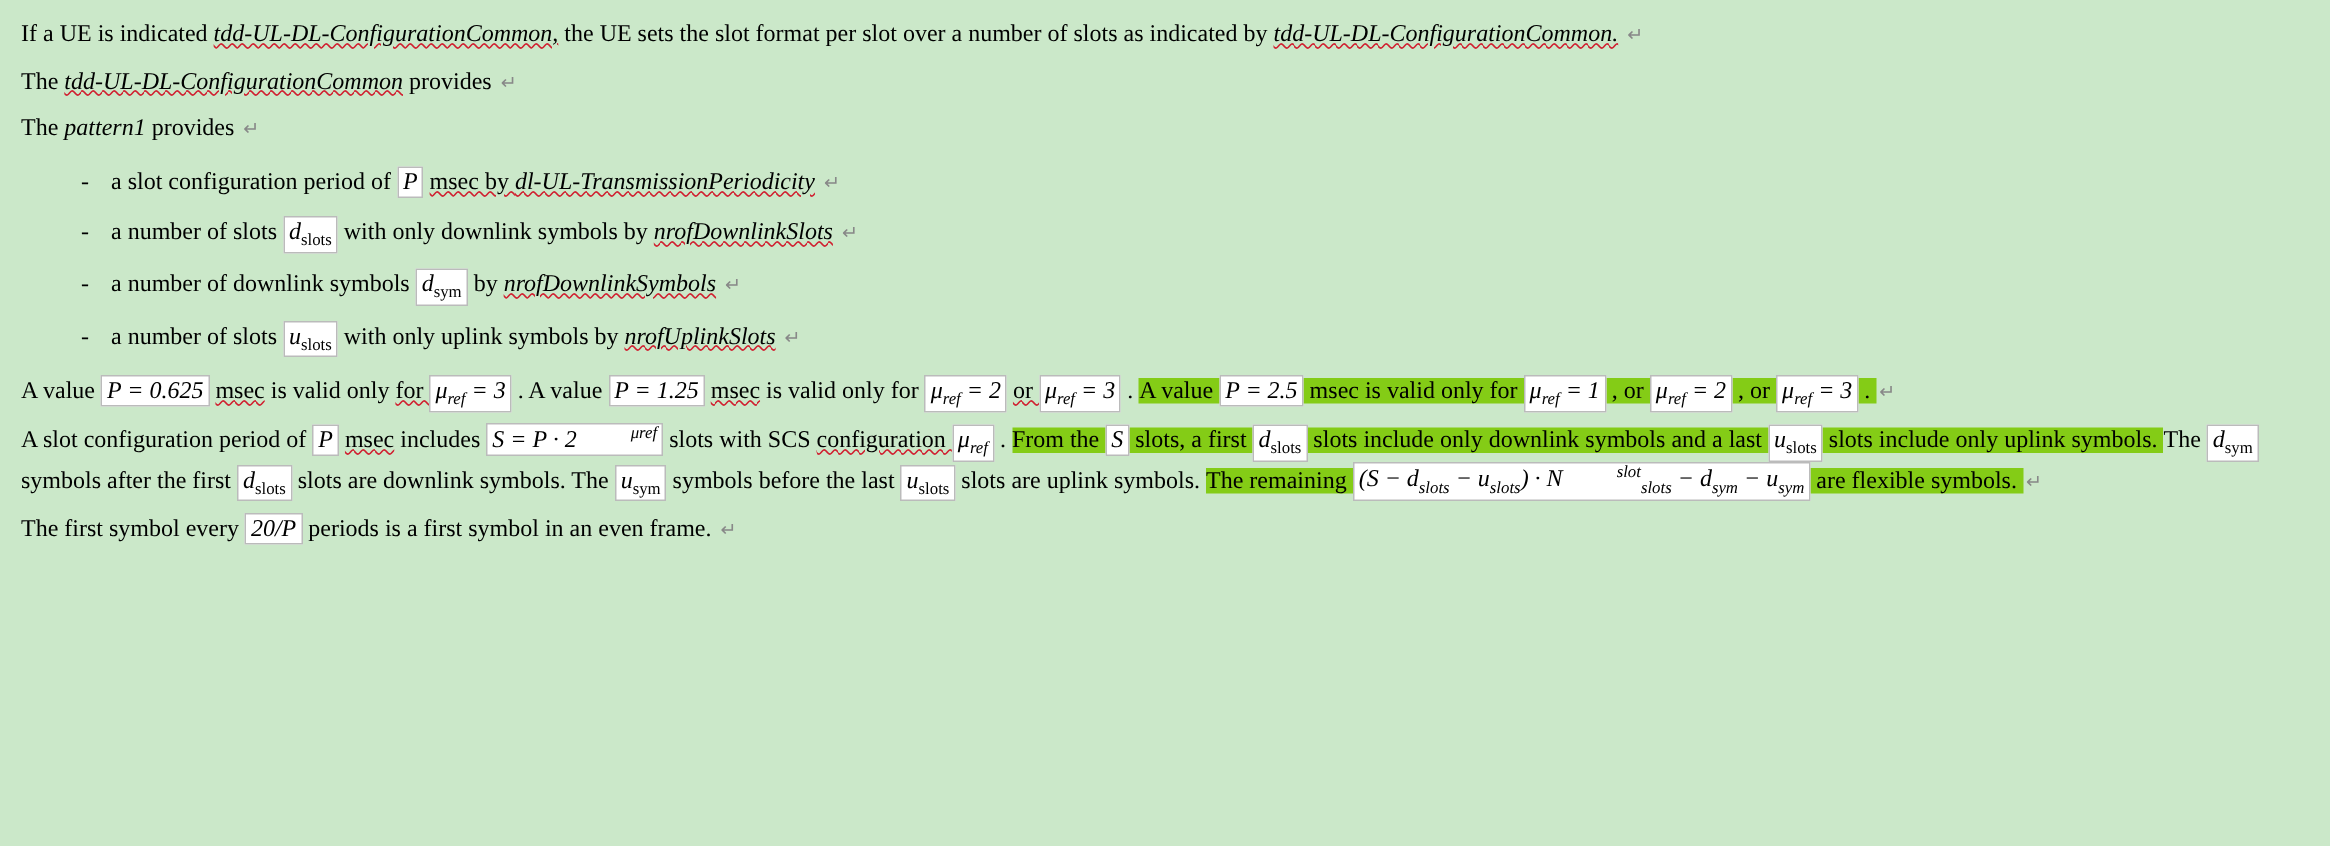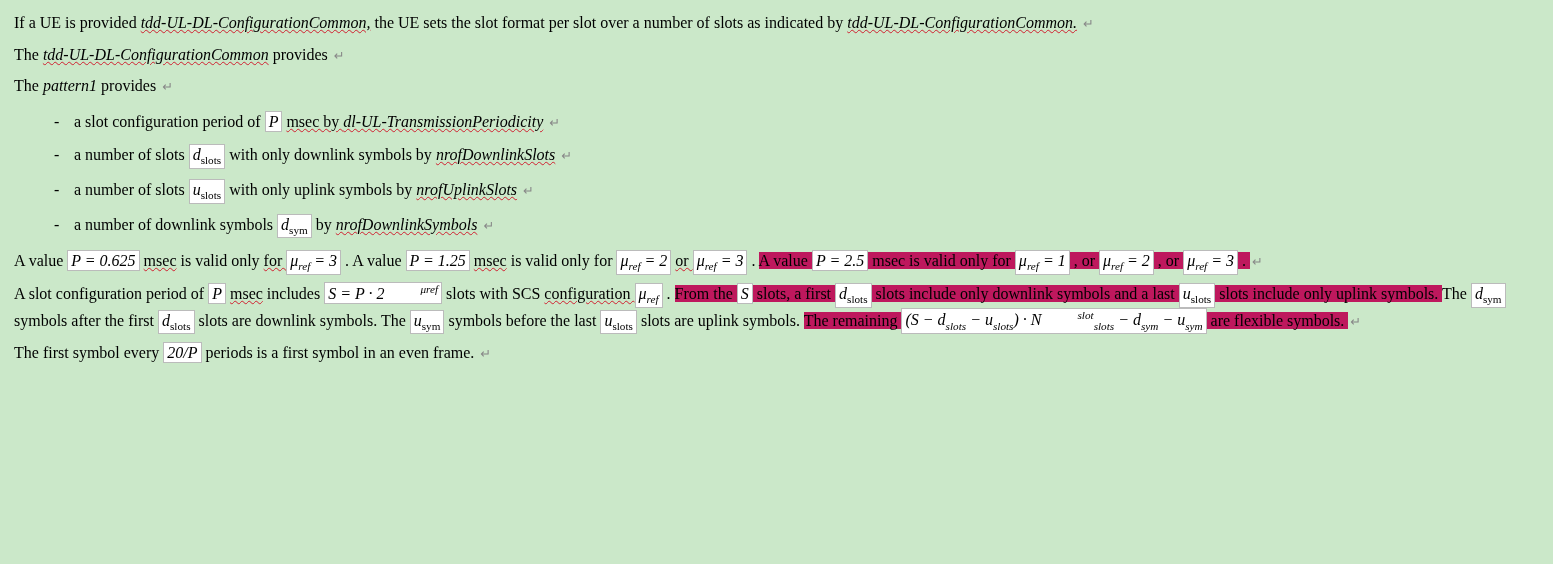--- a/index.html
+++ b/index.html
@@ -26,29 +26,29 @@
   .wavy { text-decoration: underline wavy #d02030; text-decoration-thickness: 1px; }
   .uwhite {
     background: #fff;
     border: 1px solid #bbb;
     padding: 0 3px;
     display: inline-block;
     line-height: 1.2;
   }
   .sub { font-size: 0.7em; vertical-align: sub; }
   .sup { font-size: 0.7em; vertical-align: super; margin-left: 36px; }
-  .hl { background: #be185d; }
+  .hl { background: #84cc16; font-family: Liberation Serif, serif; }
   .ret { color: #888; font-size: 0.8em; padding-left: 2px; }
   .nowrap { white-space: nowrap; }
 </style>
 </head>
 <body>
 
 <p>
-  <span>If a UE is provided </span>
+  <span>If a UE is indicated </span>
   <span class="ital wavy">tdd-UL-DL-ConfigurationCommon,</span>
   <span> the UE sets the slot format per slot over a number of slots as indicated by </span>
   <span class="ital wavy">tdd-UL-DL-ConfigurationCommon.</span>
   <span class="ret">↵</span>
 </p>
 
 <p>
   <span>The </span>
   <span class="ital wavy">tdd-UL-DL-ConfigurationCommon</span>
   <span> provides</span>
@@ -74,31 +74,31 @@
     <span class="ret">↵</span>
   </li>
   <li>
     <span>a number of slots </span>
     <span class="uwhite nowrap"><span class="ital">d</span><span class="sub">slots</span></span>
     <span> with only downlink symbols by </span>
     <span class="ital wavy">nrofDownlinkSlots</span>
     <span class="ret">↵</span>
   </li>
   <li>
+    <span>a number of downlink symbols </span>
+    <span class="uwhite nowrap"><span class="ital">d</span><span class="sub">sym</span></span>
+    <span> by </span>
+    <span class="ital wavy">nrofDownlinkSymbols</span>
+    <span class="ret">↵</span>
+  </li>
+  <li>
     <span>a number of slots </span>
     <span class="uwhite nowrap"><span class="ital">u</span><span class="sub">slots</span></span>
     <span> with only uplink symbols by </span>
     <span class="ital wavy">nrofUplinkSlots</span>
-    <span class="ret">↵</span>
-  </li>
-  <li>
-    <span>a number of downlink symbols </span>
-    <span class="uwhite nowrap"><span class="ital">d</span><span class="sub">sym</span></span>
-    <span> by </span>
-    <span class="ital wavy">nrofDownlinkSymbols</span>
     <span class="ret">↵</span>
   </li>
 </ul>
 
 <p>
   <span>A value </span>
   <span class="uwhite ital nowrap">P = 0.625</span>
   <span class="wavy"> msec</span>
   <span> is valid only </span>
   <span class="wavy">for </span>

